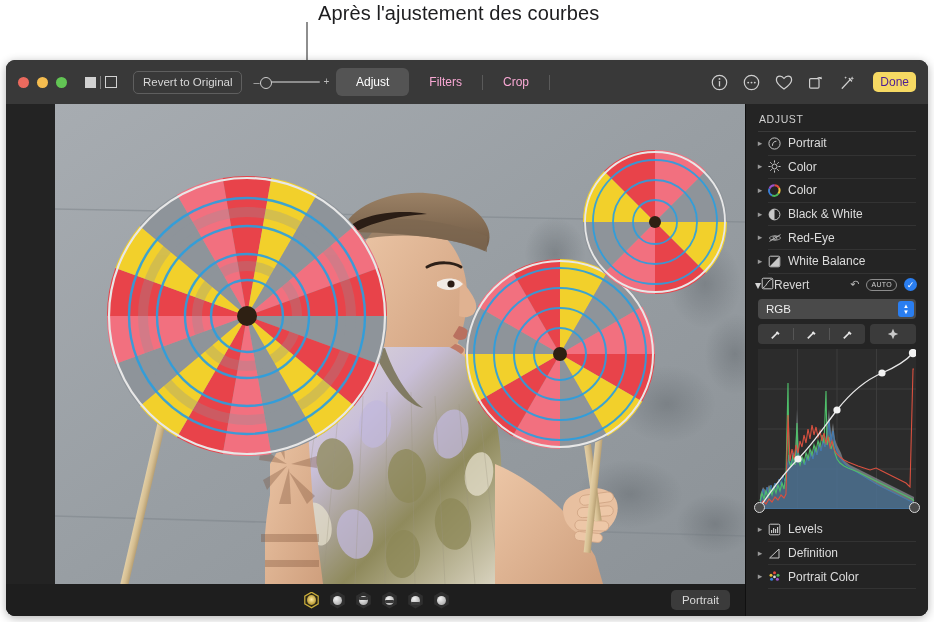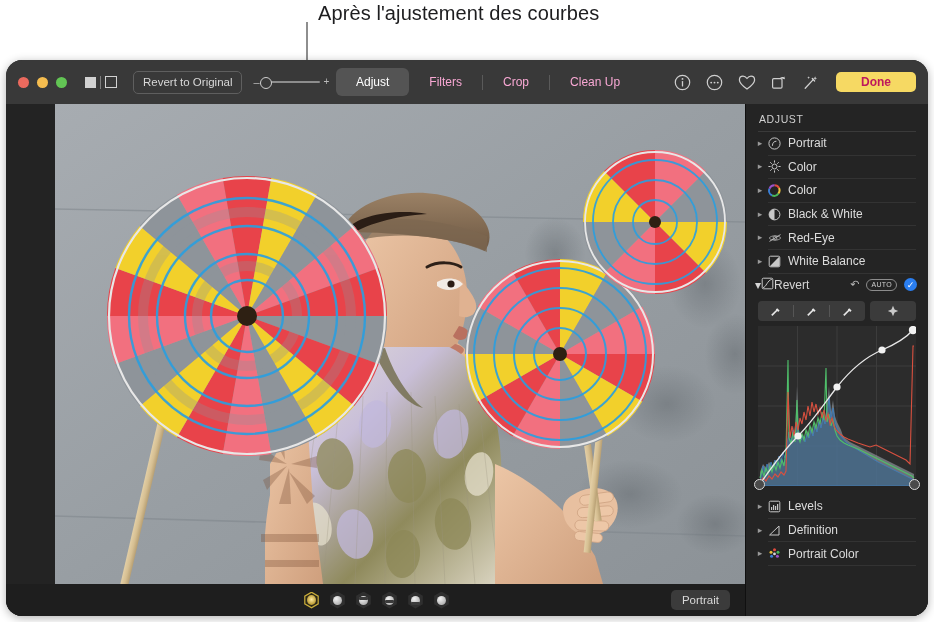--- a/index.html
+++ b/index.html
@@ -27,21 +27,21 @@
     width: 2px; height: 114px;
     background: #8e8e8e;
   }
 
   
   .window {
     position: absolute;
     left: 6px; top: 60px;
     width: 922px; height: 556px;
     background: #2b2b2b;
-    border-radius: 16px;
+    border-radius: 9px;
     overflow: hidden;
     box-shadow: 0 2px 10px rgba(0,0,0,0.30);
   }
 
   
   .toolbar {
     position: absolute; left:0; top:0;
     width: 922px; height: 44px;
     background: #393939;
     display: flex; align-items: center;
@@ -89,23 +89,23 @@
   .tab.active { background:#545454; color:#ffffff; }
   .tab-sep { width:1px; align-self:center; height:15px; background:#5a5a5a; }
 
   .right-icons {
     position:absolute; right:12px; top:0; height:44px;
     display:flex; align-items:center; gap:13px;
   }
   .ricon { width:19px; height:19px; color:#cfcfcf; display:flex; align-items:center; justify-content:center; }
   .ricon svg { display:block; }
   .done-btn {
-    background:#f6d963; color:#be185d;
-    font-size:12px; font-weight:bold;
-    padding: 3px 25px; border-radius:5px;
+    background:#f6d963; color:#4c1d95;
+    font-size:12px; font-weight:normal;
+    padding: 3px 7px; border-radius:5px;
     margin-left:3px;
   }
 
   
   .content {
     position:absolute; left:0; top:44px;
     width:922px; height:512px;
     background:#232323;
   }
 
@@ -293,21 +293,20 @@
         </div>
         <span class="z-plus">+</span>
       </div>
 
       <div class="tabs">
         <div class="tab active">Adjust</div>
         <div class="tab">Filters</div>
         <div class="tab-sep"></div>
         <div class="tab">Crop</div>
         <div class="tab-sep"></div>
-        <div class="tab">Clean Up</div>
       </div>
 
       <div class="right-icons">
         <div class="ricon">
           <svg width="17" height="17" viewBox="0 0 17 17">
               <circle cx="8.5" cy="8.5" r="7.2" fill="none" stroke="#cfcfcf" stroke-width="1.2"></circle>
               <circle cx="8.5" cy="4.9" r="0.95" fill="#cfcfcf"></circle>
               <rect x="7.85" y="6.9" width="1.3" height="5.6" rx="0.6" fill="#cfcfcf"></rect>
             </svg>
         </div>
@@ -705,20 +704,27 @@
               </svg>
           </span>
           <span class="sb-label">Revert</span>
           <span class="curves-ctrls">
             <span class="undo-ico">↶</span>
             <span class="auto-pill">AUTO</span>
             <span class="check-circle">✓</span>
           </span>
         </div>
 
+        <div class="rgb-select">
+          <span>RGB</span>
+          <span class="rgb-stepper">
+            <span>▲</span>
+            <span>▼</span>
+          </span>
+        </div>
 
         <div class="dropper-row">
           <div class="dropper-group">
             <div class="dropper-cell">
               <svg width="13" height="13" viewBox="0 0 13 13">
                   <path d="M2.2 10.8 L7.6 5.4 L8.8 6.6 L3.4 12 Z" fill="#e6e6e6" transform="translate(0,-1)"></path>
                   <path d="M8.2 3.2 L10.6 5.6 L9.2 7 L6.8 4.6 Z" fill="#e6e6e6"></path>
                 </svg>
             </div>
             <div class="dropper-div"></div>

